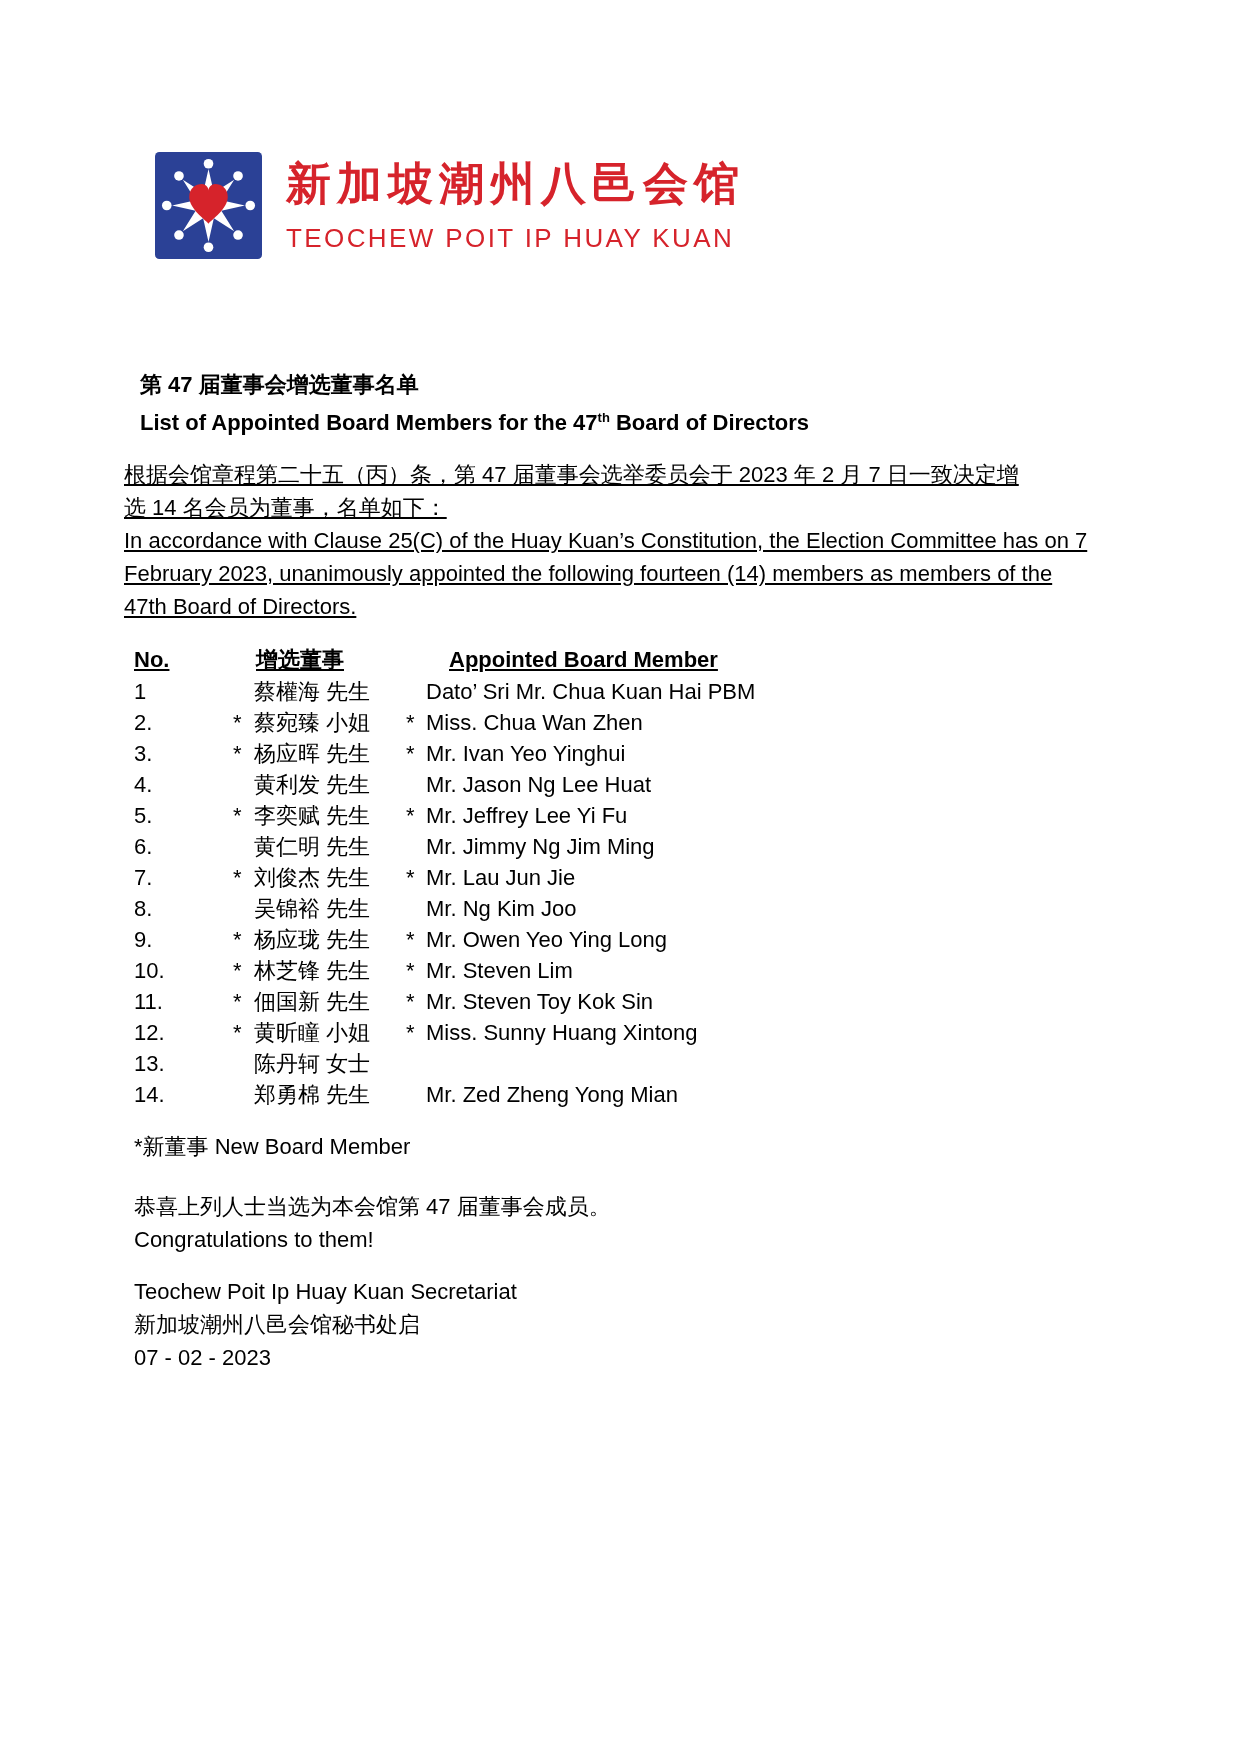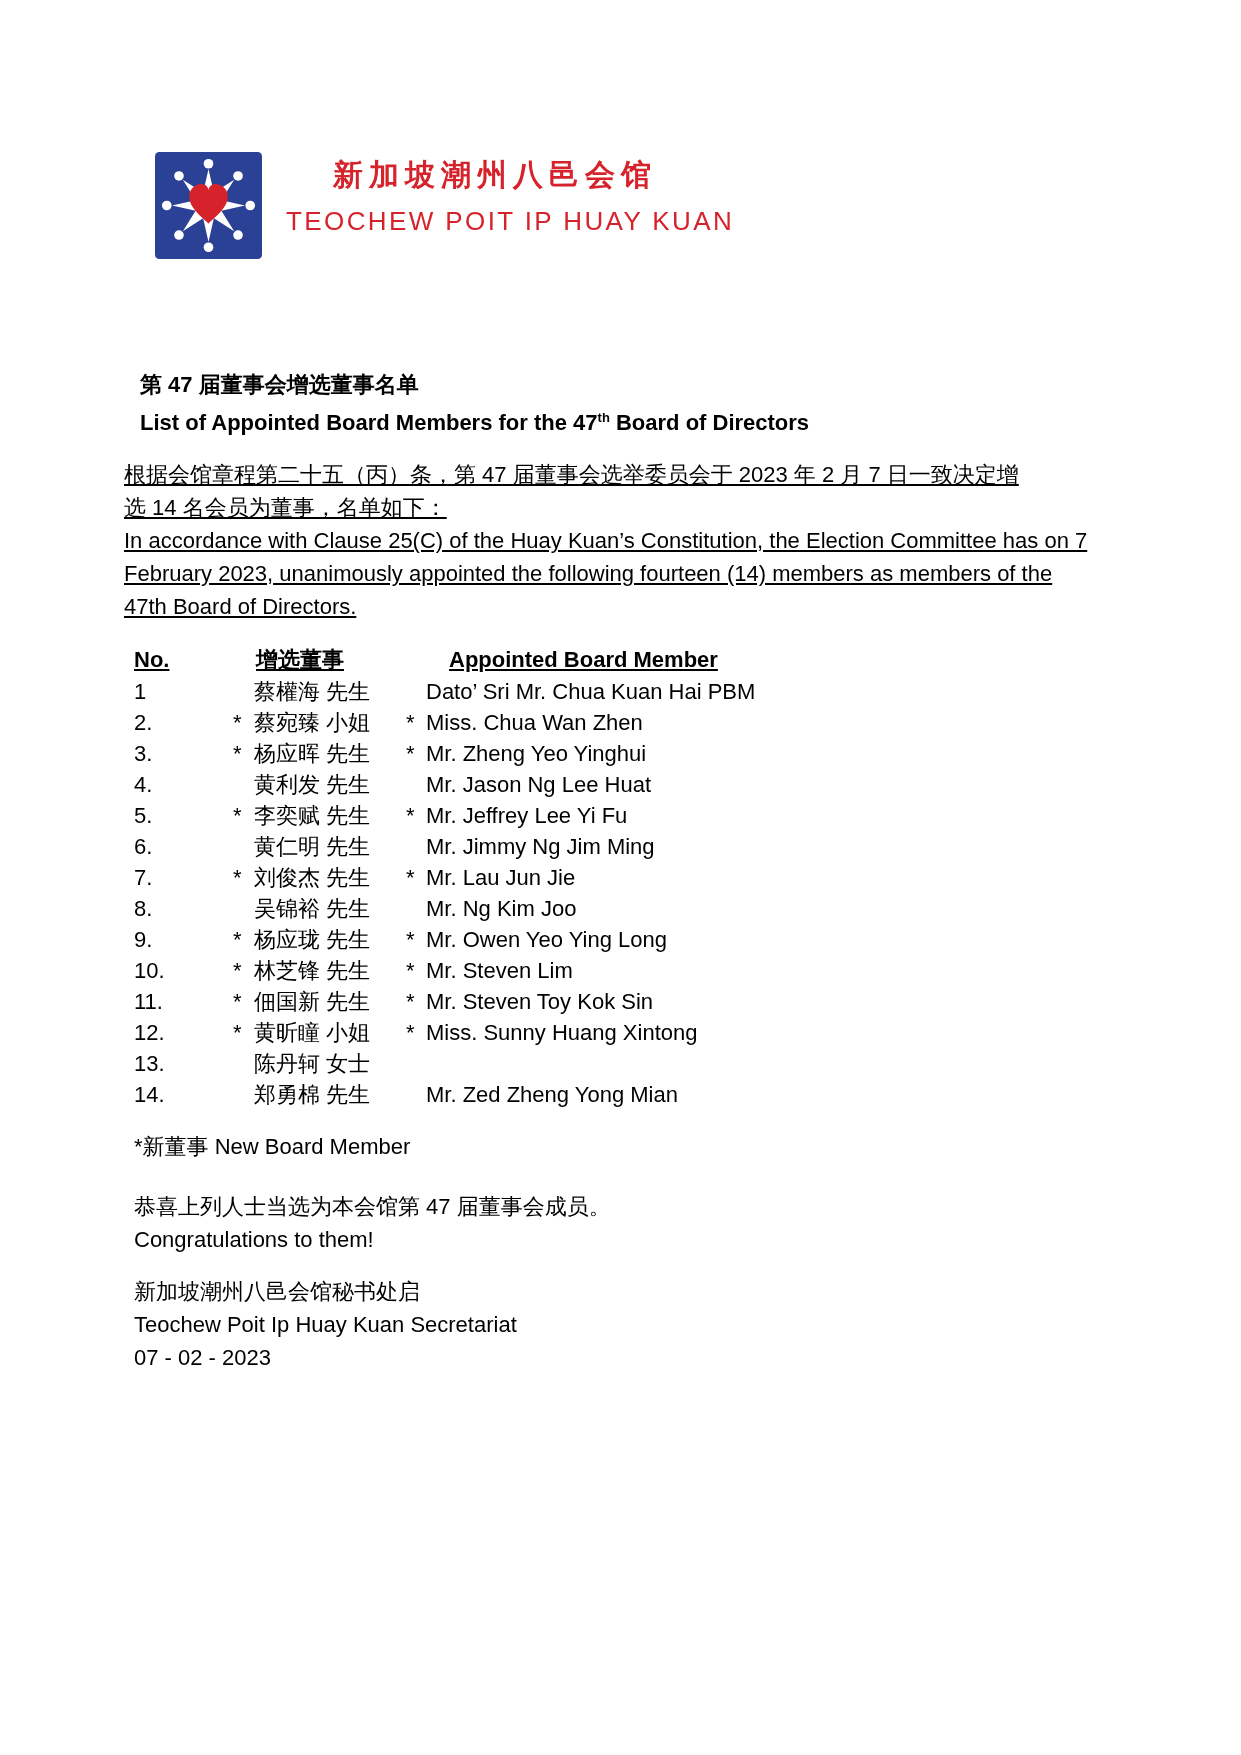--- a/index.html
+++ b/index.html
@@ -10,23 +10,22 @@
     color:#000000;
     font-family:"Liberation Sans","DejaVu Sans",sans-serif;
     overflow:hidden;
   }
 
   
   .logo { position:absolute; top:152px; left:155px; display:flex; align-items:flex-start; }
   .emblem { width:107px; height:107px; display:block; }
   .logo-text { margin-left:24px; padding-top:6px; }
   .logo-cn {
-    font-size:30px; font-weight:bold; letter-spacing:6px; line-height:1.15;
+    font-size:45px; font-weight:bold; letter-spacing:6px; line-height:1.15;
     font-family:"DejaVu Sans","Liberation Sans",sans-serif;
-    margin-left:47px;
   }
   .logo-en { font-size:26px; letter-spacing:2.4px; margin-top:13px; font-weight:500; }
 
   
   .title-block { position:absolute; left:140px; top:368px; font-weight:bold; font-size:22px; line-height:33px; }
   .title-en sup { font-size:13px; }
 
   
   .intro-block { position:absolute; left:124px; top:458px; font-size:22px; line-height:33px; width:990px;text-decoration:underline; }
 
@@ -122,21 +121,21 @@
         </span>
     </div>
     <div class="trow">
       <span class="c-no">3.</span>
       <span class="c-cn">
           <span class="star-cn">*</span>
           <span>杨应晖 先生</span>
         </span>
       <span class="c-en">
           <span class="star-en">*</span>
-          <span>Mr. Zheng Yeo Yinghui</span>
+          <span>Mr. Ivan Yeo Yinghui</span>
         </span>
     </div>
     <div class="trow">
       <span class="c-no">4.</span>
       <span class="c-cn">
           <span class="star-cn"></span>
           <span>黄利发 先生</span>
         </span>
       <span class="c-en">
           <span class="star-en"></span>
@@ -252,18 +251,18 @@
   </div>
 
   <div class="note-block">*新董事 New Board Member</div>
 
   <div class="congrats-block">
     <div>恭喜上列人士当选为本会馆第 47 届董事会成员。</div>
     <div>Congratulations to them!</div>
   </div>
 
   <div class="signoff-block">
+    <div>Teochew Poit Ip Huay Kuan Secretariat</div>
     <div>新加坡潮州八邑会馆秘书处启</div>
-    <div>Teochew Poit Ip Huay Kuan Secretariat</div>
     <div>07 - 02 - 2023</div>
   </div>
 
 </div>
 
 </body></html>

